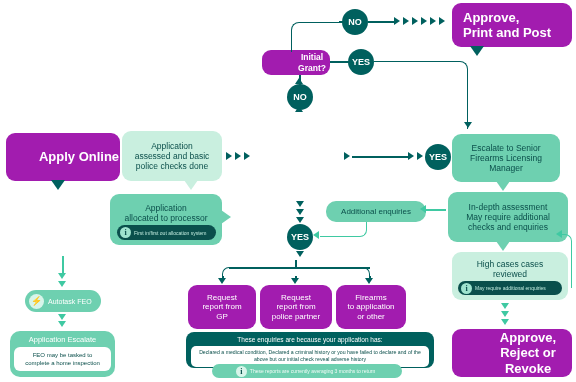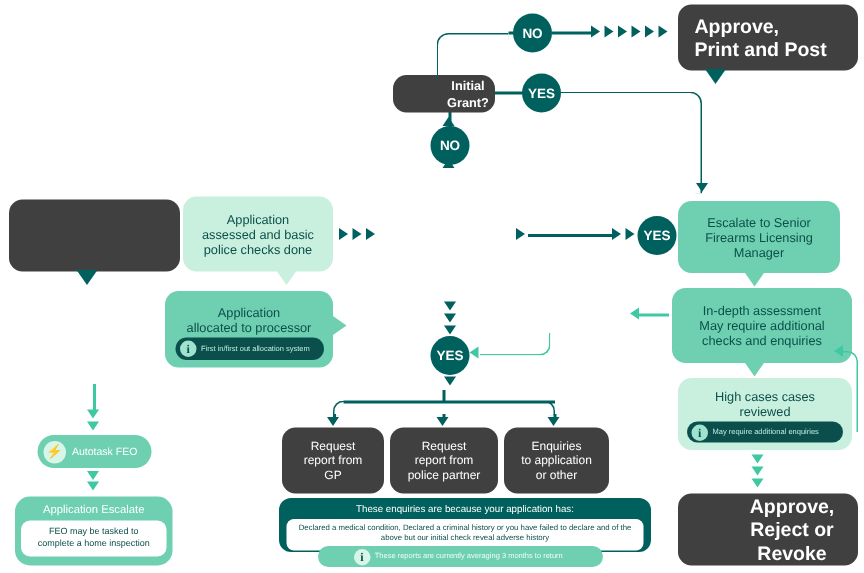--- a/index.html
+++ b/index.html
@@ -4,21 +4,21 @@
 <style>
   html,body{margin:0;padding:0;background:#ffffff;}
   body{width:576px;height:382px;position:relative;overflow:hidden;
        font-family:"Liberation Sans",sans-serif;}
   #stage{position:absolute;left:0;top:0;width:576px;height:382px;}
 
   
   .node{position:absolute;box-sizing:border-box;display:flex;
         flex-direction:column;align-items:center;justify-content:center;
         text-align:center;border-radius:9px;line-height:1.18;}
-  .dark{background:#404040;color:#ffffff;}
+  .dark{background:#a21caf;color:#ffffff;}
   .mint{background:#c9efdf;color:#0b4f4b;}
   .green{background:#6ed0b0;color:#0b4f4b;}
   .bold{font-weight:bold;padding-left:32px;}
 
   
   .tail{position:absolute;width:0;height:0;border-left:7px solid transparent;
         border-right:7px solid transparent;}
   .tail-b-dark{bottom:-9px;left:22px;border-top:10px solid #00605e;}
   .tail-b-mint{bottom:-9px;left:22px;border-top:10px solid #c9efdf;}
   .tail-b-green{bottom:-9px;left:22px;border-top:10px solid #6ed0b0;}
@@ -95,20 +95,21 @@
   .reason .hd{color:#ffffff;font-size:6.5px;text-align:center;margin-bottom:3px;}
   .reason .bd{background:#ffffff;border-radius:5px;color:#0b4f4b;font-size:5.2px;
       text-align:center;padding:3px 4px;line-height:1.4;}
 </style>
 </head>
 <body>
 
 <div id="stage">
 
   <div class="node dark bold" style="left:6px;top:133px;width:114px;height:48px;font-size:13px;">
+    <span>Apply Online</span>
     <span class="tail tail-b-dark" style="left:45px;"></span>
   </div>
 
 
   <div class="ln lv g" style="left:62px;top:256px;height:18px;"></div>
   <div class="chev dn g" style="left:58px;top:273px;"></div>
   <div class="chev dn g" style="left:58px;top:281px;"></div>
 
   <div class="autotask" style="left:25px;top:290px;">
     <span class="bolt">⚡</span>
@@ -188,20 +189,23 @@
   </div>
 
   <div class="chev dn" style="left:296px;top:201px;"></div>
   <div class="chev dn" style="left:296px;top:209px;"></div>
   <div class="chev dn" style="left:296px;top:217px;"></div>
   <div class="pill round" style="left:287px;top:224px;">
     <span>YES</span>
   </div>
   <div class="chev dn" style="left:296px;top:251px;"></div>
 
+  <div class="node green" style="left:326px;top:201px;width:100px;height:21px;font-size:8px;border-radius:10px;">
+    <span>Additional enquiries</span>
+  </div>
   <div class="elbow g" style="left:320px;top:222px;width:47px;height:15px;border-bottom-width:1.6px;border-right-width:1.6px;border-bottom-right-radius:7px;"></div>
   <div class="ln lh g" style="left:320px;top:235px;width:0px;"></div>
   <div class="chev lf" style="left:313px;top:231px;"></div>
   <div class="ln lh g" style="left:426px;top:209px;width:20px;"></div>
   <div class="chev lf" style="left:420px;top:205px;"></div>
 
   <div class="ln lh" style="left:229px;top:267px;width:141px;"></div>
   <div class="elbow" style="left:222px;top:267px;width:8px;height:10px;border-left-width:1.6px;border-top-width:1.6px;border-top-left-radius:7px;"></div>
   <div class="elbow" style="left:362px;top:267px;width:8px;height:10px;border-right-width:1.6px;border-top-width:1.6px;border-top-right-radius:7px;"></div>
   <div class="ln lv" style="left:295px;top:260px;height:8px;"></div>
@@ -217,21 +221,21 @@
     <span>Request
 report from
 GP</span>
   </div>
   <div class="node dark" style="left:260px;top:285px;width:72px;height:44px;font-size:8px;white-space:pre-line;">
     <span>Request
 report from
 police partner</span>
   </div>
   <div class="node dark" style="left:336px;top:285px;width:70px;height:44px;font-size:8px;white-space:pre-line;">
-    <span>Enquiries
+    <span>Firearms
 to application
 or other</span>
   </div>
 
   <div class="reason" style="left:186px;top:332px;width:248px;height:36px;">
     <div class="hd">These enquiries are because your application has:</div>
     <div class="bd">Declared a medical condition, Declared a criminal history or you have failed to declare and of the above but our initial check reveal adverse history</div>
   </div>
   <div class="chip chip-green" style="left:212px;top:364px;width:190px;height:14px;border-radius:8px;justify-content:center;">
     <span class="ic">i</span>

